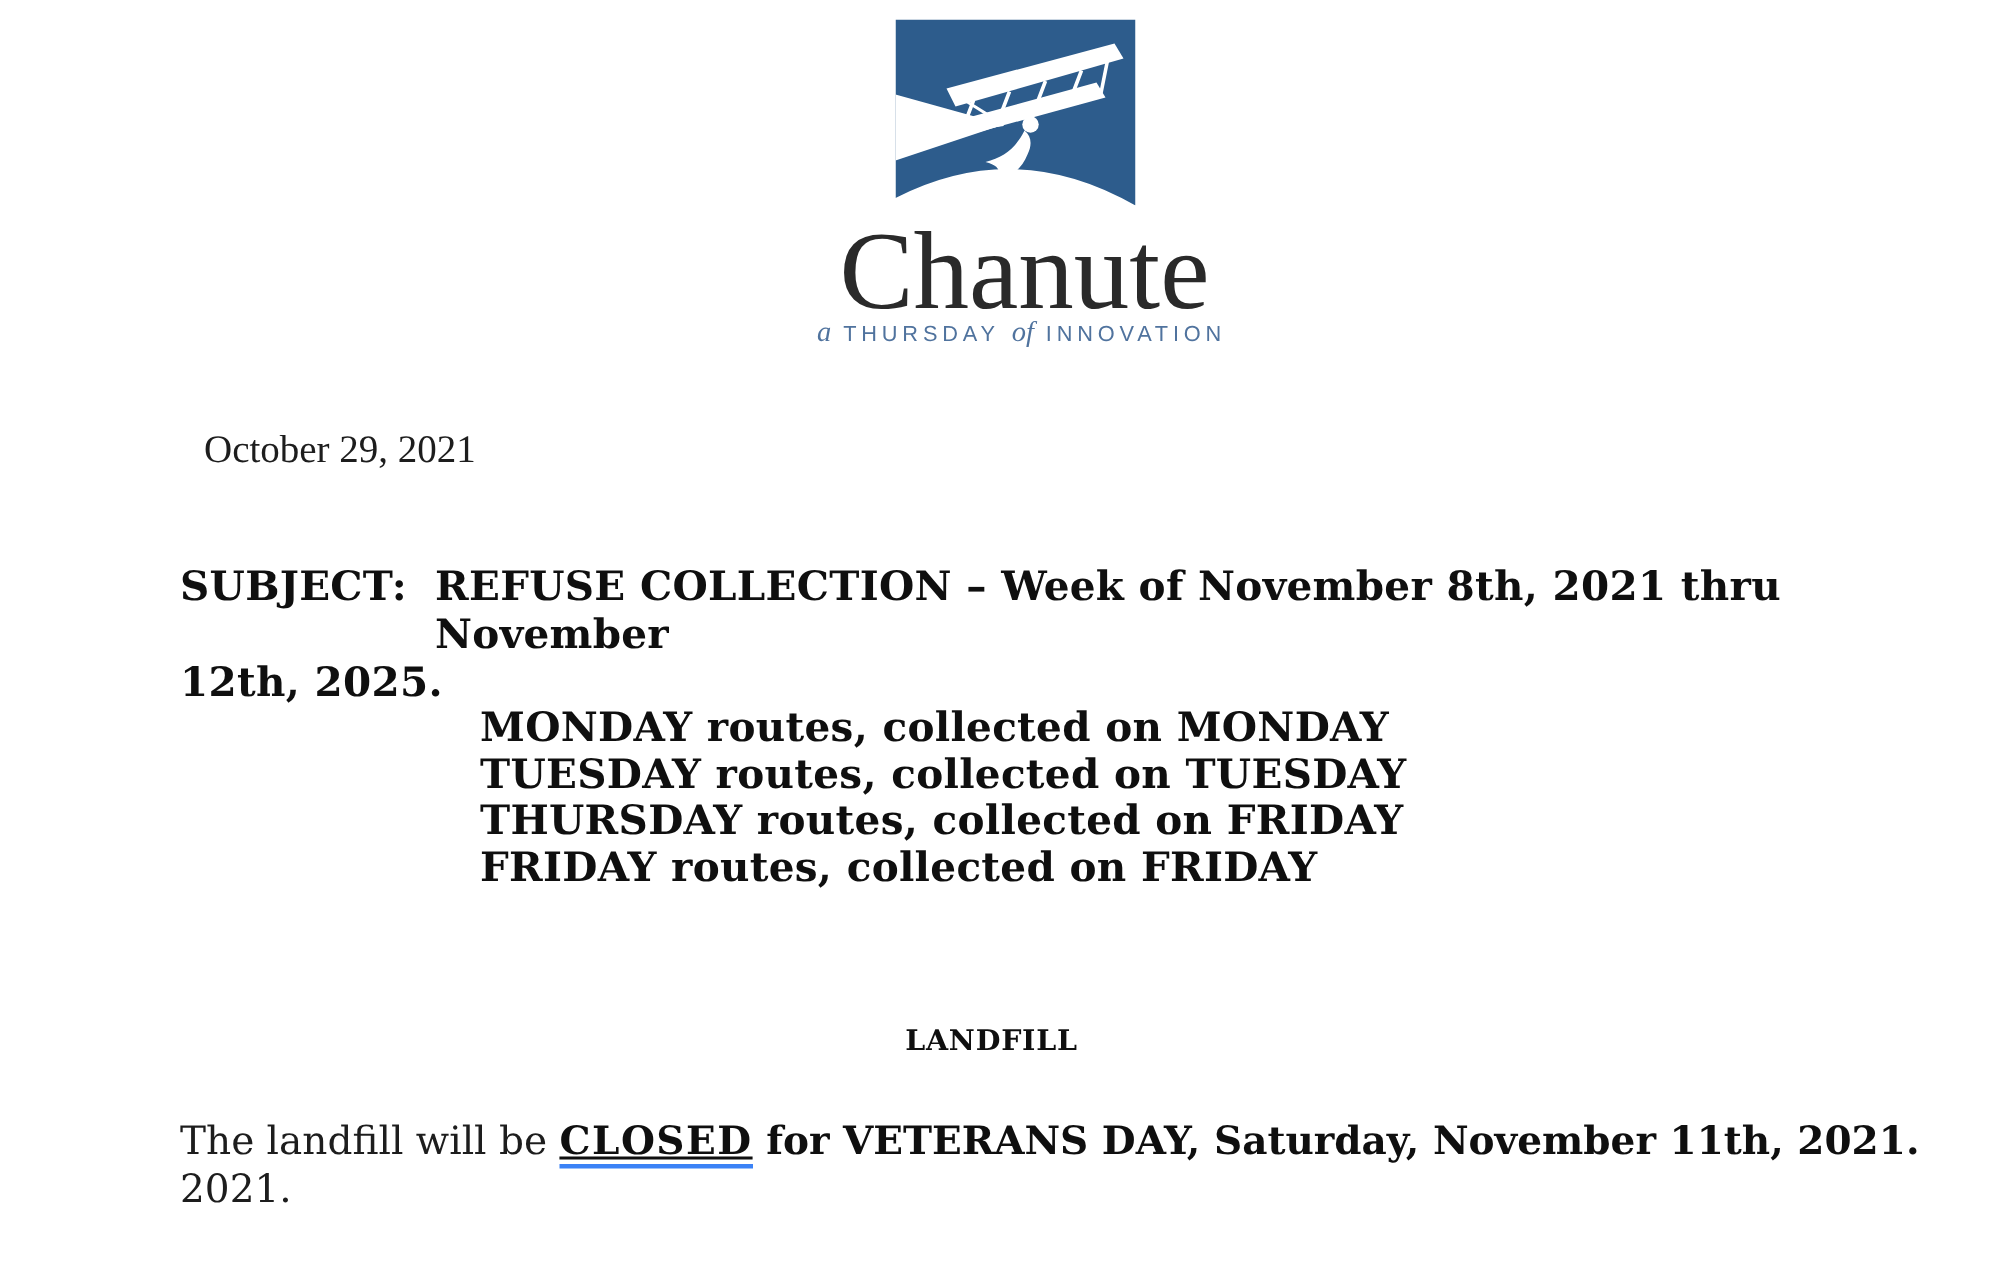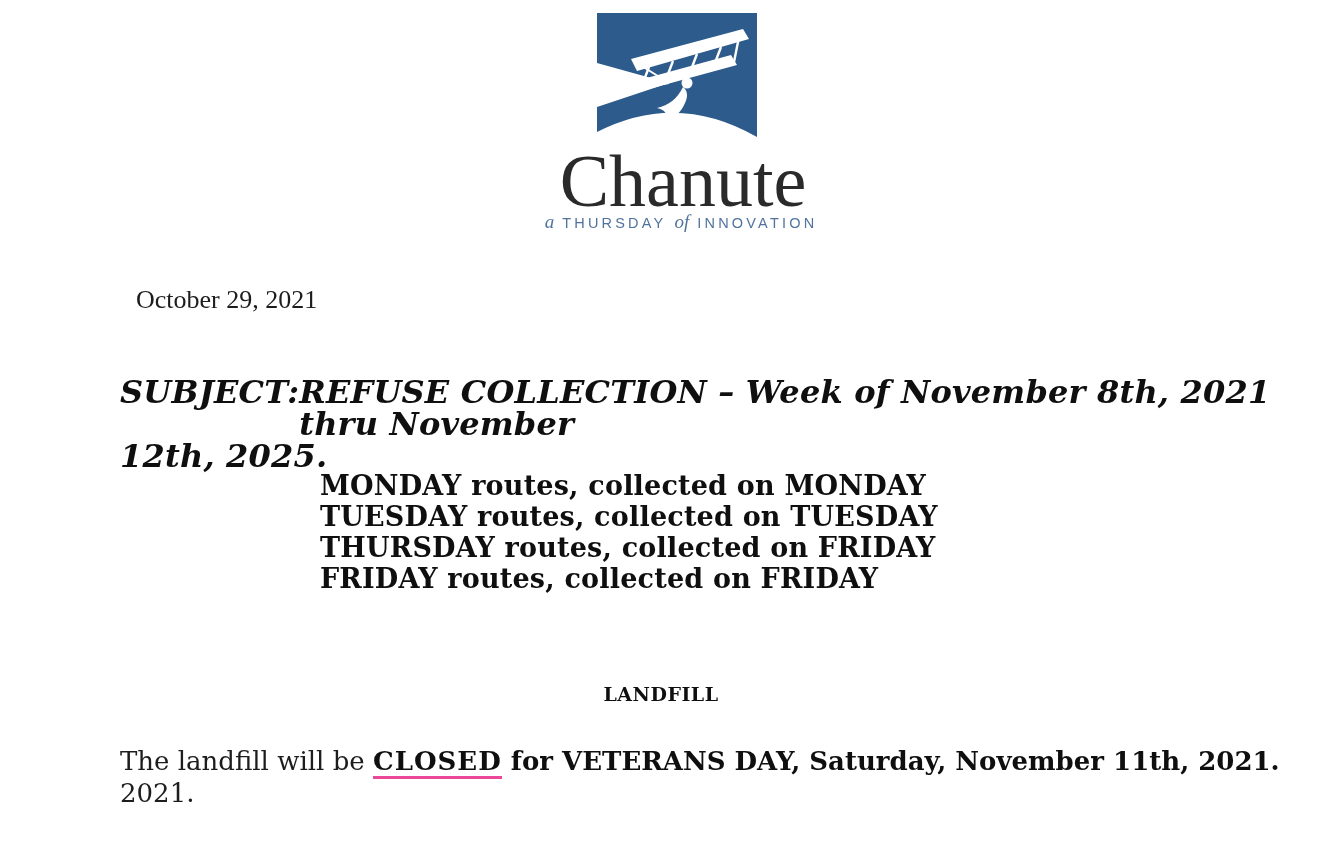--- a/index.html
+++ b/index.html
@@ -22,39 +22,40 @@
   }
   .tg-caps { font-family:"Liberation Sans", sans-serif; font-size:14.5px; letter-spacing:3.2px; font-weight:500; }
   .tg-it   { font-family:"Liberation Serif", serif; font-style:italic; font-size:19px; }
   
   .date {
     position:absolute; left:136px; top:285px;
     font-family:"Liberation Serif", serif; font-size:26px; color:#1d1d1d;
   }
   .subject {
     position:absolute; left:120px; top:376px; width:1160px;
-    font-weight:700; font-size:32px; line-height:32px; color:#0f0f0f; letter-spacing:0.2px;font-style:italic;
+    font-weight:700; font-size:27px; line-height:32px; color:#0f0f0f; letter-spacing:0.2px;
   }
   .subject-line1 { display:flex; }
   .subject-label { flex:0 0 170px; }
   .schedule {
     position:absolute; left:289px; top:470px;
     font-weight:700; font-size:27px; line-height:31px; color:#0f0f0f; letter-spacing:0.2px;margin-left:31px;
   }
   .landfill-heading {
     position:absolute; left:661px; top:683px; transform:translateX(-50%);
     font-weight:700; font-size:19px; color:#0f0f0f; letter-spacing:0.5px;
   }
   .para {
     position:absolute; left:120px; top:745px; width:1190px;
     font-size:26px; line-height:32px; color:#1d1d1d;
   }
   .closed {
     font-weight:700; color:#0f0f0f; letter-spacing:1px;
-    border-bottom:3px solid #ec4899;
+    border-bottom:3px solid #3b82f6;
+    text-decoration:underline;
   }
   .bold { font-weight:700; color:#0f0f0f; }
 </style>
 </head>
 <body>
 
 <div class="page">
 
   <div>
     <svg class="logo-mark" viewBox="0 0 160 124" xmlns="http://www.w3.org/2000/svg" aria-hidden="true">

